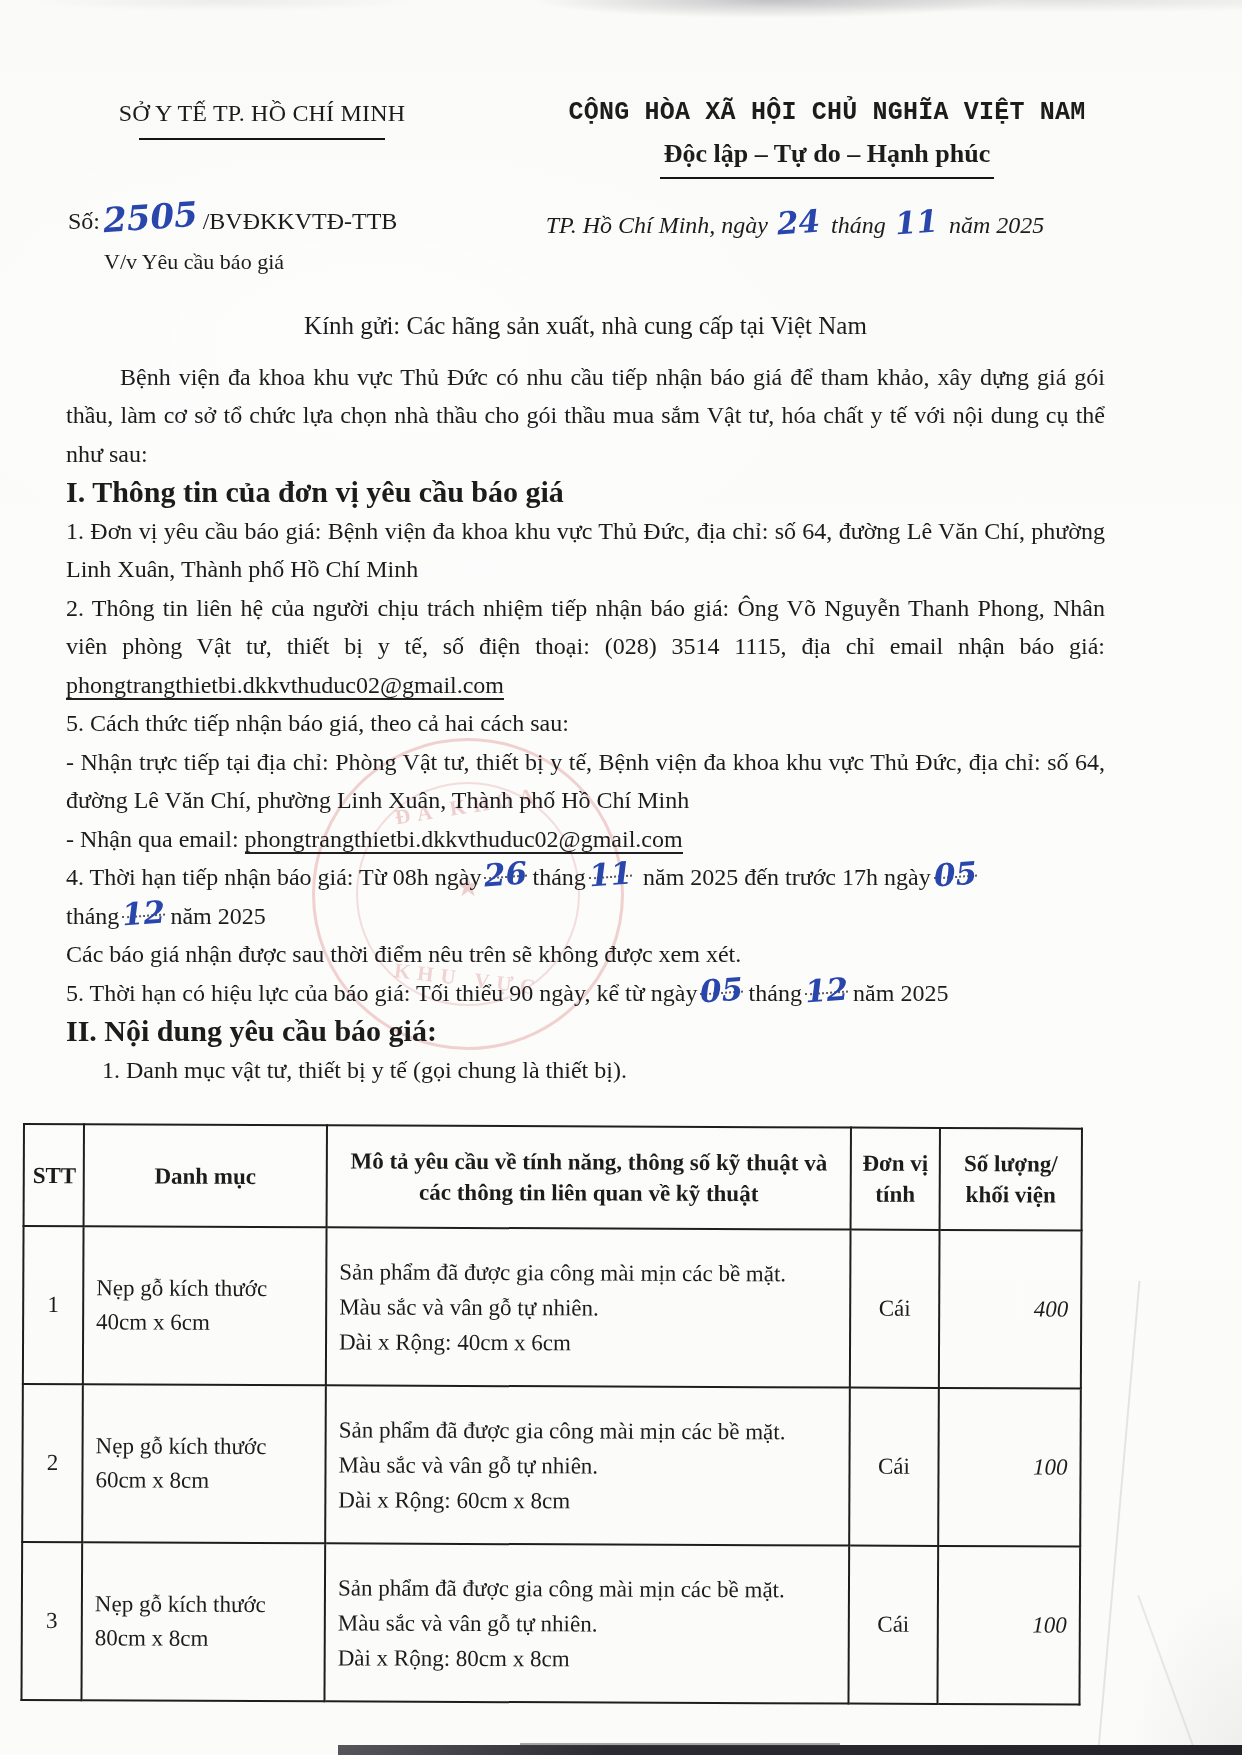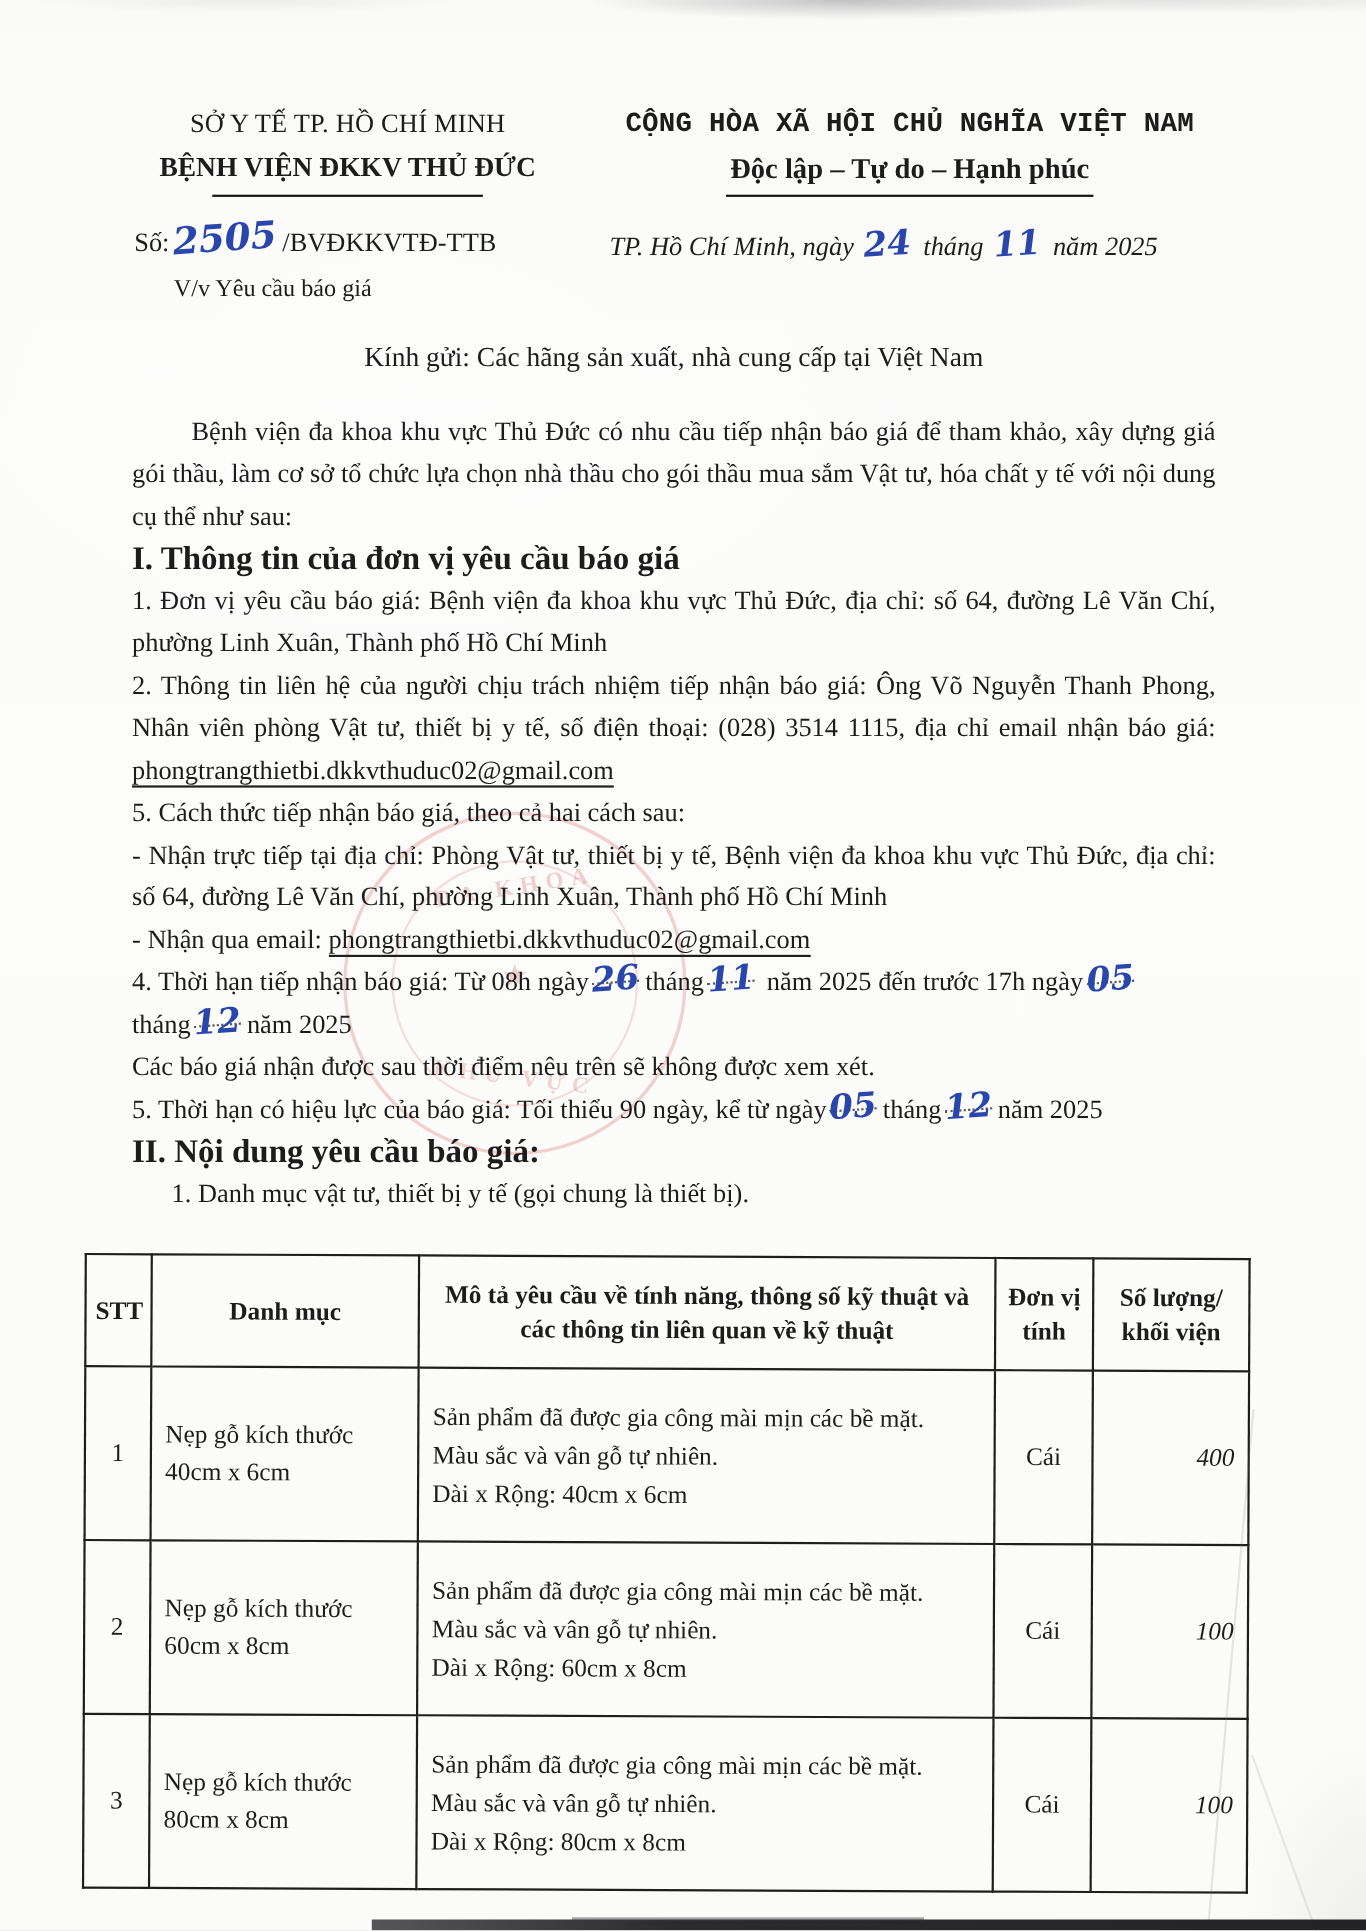--- a/index.html
+++ b/index.html
@@ -29,21 +29,21 @@
   
   .stamp{position:absolute;left:312px;top:738px;width:312px;height:312px;z-index:1;filter:blur(.7px);pointer-events:none;}
   .stamp .ring-outer{position:absolute;inset:0;border:3px solid rgba(206,85,85,.26);border-radius:50%;}
   .stamp .ring-inner{position:absolute;inset:44px;border:2px solid rgba(206,85,85,.18);border-radius:50%;}
   .stamp .star{position:absolute;left:0;right:0;top:132px;text-align:center;font-size:28px;color:rgba(206,85,85,.28);}
   .stamp .arc-a{position:absolute;left:0;right:0;top:56px;text-align:center;font-weight:bold;font-size:21px;
     letter-spacing:7px;color:rgba(200,70,70,.25);transform:rotate(-9deg);}
   .stamp .arc-b{position:absolute;left:0;right:0;bottom:58px;text-align:center;font-weight:bold;font-size:21px;
     letter-spacing:7px;color:rgba(200,70,70,.22);transform:rotate(7deg);}
   
-  .content{position:relative;z-index:2;padding:94px 137px 0 120px;font-size:24px;line-height:38.5px;}
+  .content{position:relative;z-index:2;padding:94px 137px 0 66px;font-size:24px;line-height:38.5px;}
   .header{display:flex;justify-content:space-between;align-items:flex-start;}
   .h-left{width:392px;text-align:center;}
   .h-left .l1{font-size:24px;letter-spacing:.2px;}
   .h-left .l2{font-size:25px;font-weight:bold;margin-top:1px;}
   .h-left .rule{width:246px;border-top:2.5px solid #151515;margin:5px auto 0;}
   .h-right{width:556px;text-align:center;}
   .h-right .l1{font-size:25px;font-weight:bold;letter-spacing:.2px;font-family:Liberation Mono, monospace;}
   .h-right .l2{font-size:26px;font-weight:bold;display:inline-block;border-bottom:2.5px solid #151515;padding:0 4px 4px;margin-top:2px;}
   .meta{display:flex;justify-content:space-between;margin-top:23px;}
   .meta-left{width:392px;}
@@ -87,21 +87,20 @@
     <div class="arc-a">ĐA KHOA</div>
     <div class="star">★</div>
     <div class="arc-b">KHU VỰC</div>
   </div>
 
   <div class="content">
 
     <div class="header">
       <div class="h-left">
         <div class="l1">SỞ Y TẾ TP. HỒ CHÍ MINH</div>
-        <div class="l2">BỆNH VIỆN ĐKKV THỦ ĐỨC</div>
         <div class="rule"></div>
       </div>
       <div class="h-right">
         <div class="l1">CỘNG HÒA XÃ HỘI CHỦ NGHĨA VIỆT NAM</div>
         <div><span class="l2">Độc lập – Tự do – Hạnh phúc</span></div>
       </div>
     </div>
 
     <div class="meta">
       <div class="meta-left">
@@ -114,21 +113,21 @@
         <span>TP. Hồ Chí Minh, ngày</span>
         <span class="hw">24</span>
         <span>tháng</span>
         <span class="hw">11</span>
         <span>năm 2025</span>
       </div>
     </div>
 
     <div class="salutation">Kính gửi: Các hãng sản xuất, nhà cung cấp tại Việt Nam</div>
 
-    <p class="body indent" style="margin-top:28px;">Bệnh viện đa khoa khu vực Thủ Đức có nhu cầu tiếp nhận báo giá để tham khảo, xây dựng giá gói thầu, làm cơ sở tổ chức lựa chọn nhà thầu cho gói thầu mua sắm Vật tư, hóa chất y tế với nội dung cụ thể như sau:</p>
+    <p class="body indent" style="margin-top:12px;">Bệnh viện đa khoa khu vực Thủ Đức có nhu cầu tiếp nhận báo giá để tham khảo, xây dựng giá gói thầu, làm cơ sở tổ chức lựa chọn nhà thầu cho gói thầu mua sắm Vật tư, hóa chất y tế với nội dung cụ thể như sau:</p>
 
     <p class="heading">I. Thông tin của đơn vị yêu cầu báo giá</p>
 
     <p class="body">1. Đơn vị yêu cầu báo giá: Bệnh viện đa khoa khu vực Thủ Đức, địa chỉ: số 64, đường Lê Văn Chí, phường Linh Xuân, Thành phố Hồ Chí Minh</p>
 
     <p class="body"><span>2. Thông tin liên hệ của người chịu trách nhiệm tiếp nhận báo giá: Ông Võ Nguyễn Thanh Phong, Nhân viên phòng Vật tư, thiết bị y tế, số điện thoại: (028) 3514 1115, địa chỉ email nhận báo giá: </span><span class="email">phongtrangthietbi.dkkvthuduc02@gmail.com</span></p>
 
     <p class="body">5. Cách thức tiếp nhận báo giá, theo cả hai cách sau:</p>
 
     <p class="body">- Nhận trực tiếp tại địa chỉ: Phòng Vật tư, thiết bị y tế, Bệnh viện đa khoa khu vực Thủ Đức, địa chỉ: số 64, đường Lê Văn Chí, phường Linh Xuân, Thành phố Hồ Chí Minh</p>

